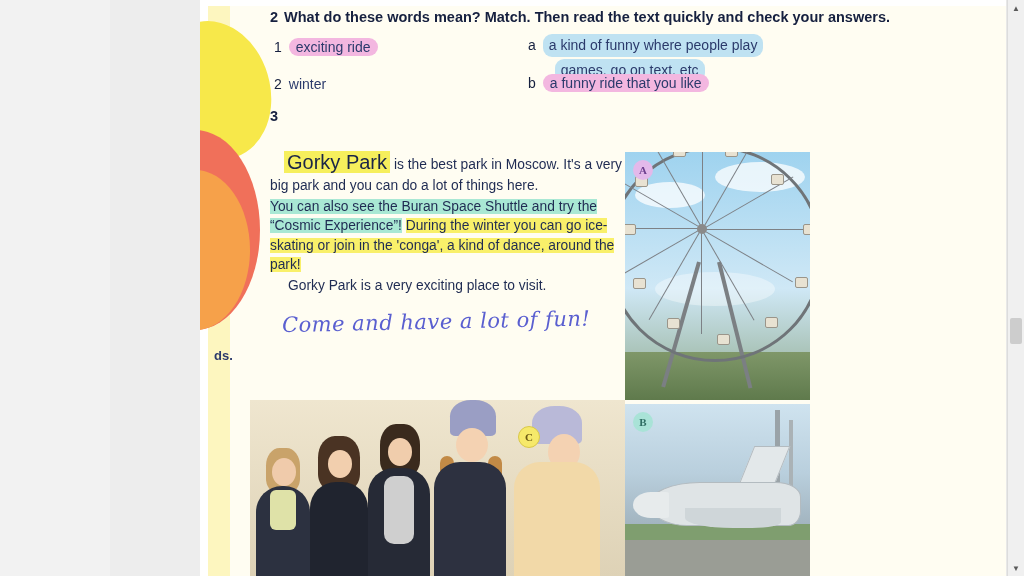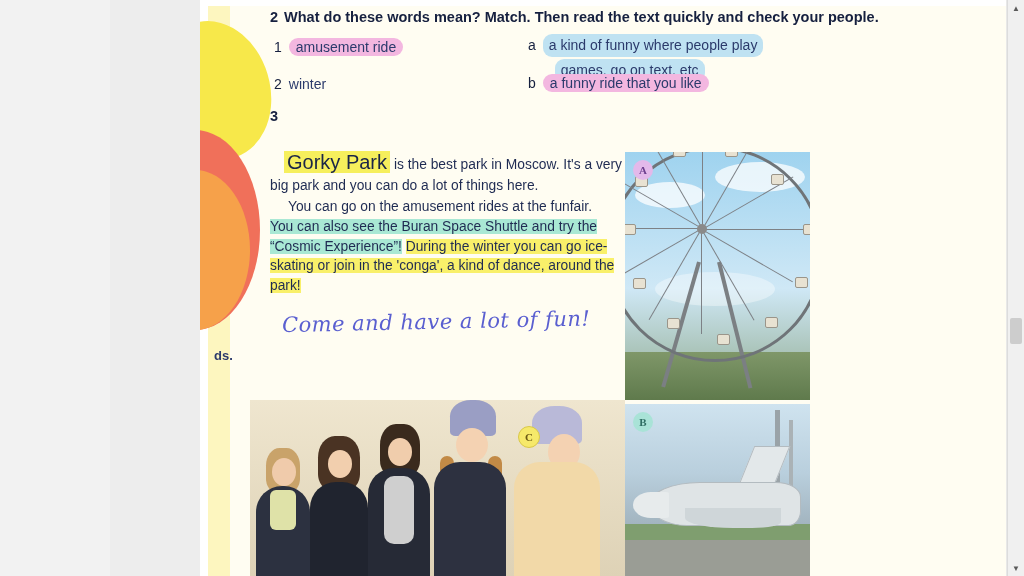--- a/index.html
+++ b/index.html
@@ -367,27 +367,27 @@
     <div class="deco-orange2"></div>
     <div class="top-white"></div>
 
     <div class="rotate-text">ds.</div>
 
     <div class="content">
 
       <div class="ex">
         <div class="ex-head">
           <span class="ex-num">2</span>
-          <span>What do these words mean? Match. Then read the text quickly and check your people.</span>
+          <span>What do these words mean? Match. Then read the text quickly and check your answers.</span>
         </div>
 
         <div class="ex2-body">
           <div class="item i1">
             <span class="lbl">1</span>
-            <span class="hl-pink">amusement ride</span>
+            <span class="hl-pink">exciting ride</span>
           </div>
           <div class="item i2">
             <span class="lbl">2</span>
             <span>winter</span>
           </div>
 
           <div class="item ia">
             <span class="lbl">a</span>
             <span class="txt">
               <span class="ia-l1">a kind of funny where people play</span>
@@ -404,25 +404,25 @@
 
       <div class="ex3-head">
         <span class="ex-num">3</span>
       </div>
 
       <div class="text-col">
         <p class="para">
           <span class="title-hl">Gorky Park</span>
           <span>is the best park in Moscow. It's a very big park and you can do a lot of things here.</span>
         </p>
-        <p class="para indent">You can go on the amusement rides at the funfair.</p>
         <p class="para">
           <span class="hl-green">You can also see the Buran Space Shuttle and try the “Cosmic Experience”!</span>
           <span class="hl-yellow">During the winter you can go ice-skating or join in the 'conga', a kind of dance, around the park!</span>
         </p>
+        <p class="para indent">Gorky Park is a very exciting place to visit.</p>
 
         <div class="handwriting">Come and have a lot of fun!</div>
       </div>
     </div>
 
     <div class="photo-a">
       <div class="cloud" style="left:10px; top:30px; width:70px; height:26px;"></div>
       <div class="cloud" style="left:90px; top:10px; width:90px; height:30px;"></div>
       <div class="cloud" style="left:30px; top:120px; width:120px; height:34px; opacity:.5;"></div>
       <div class="ground"></div>

